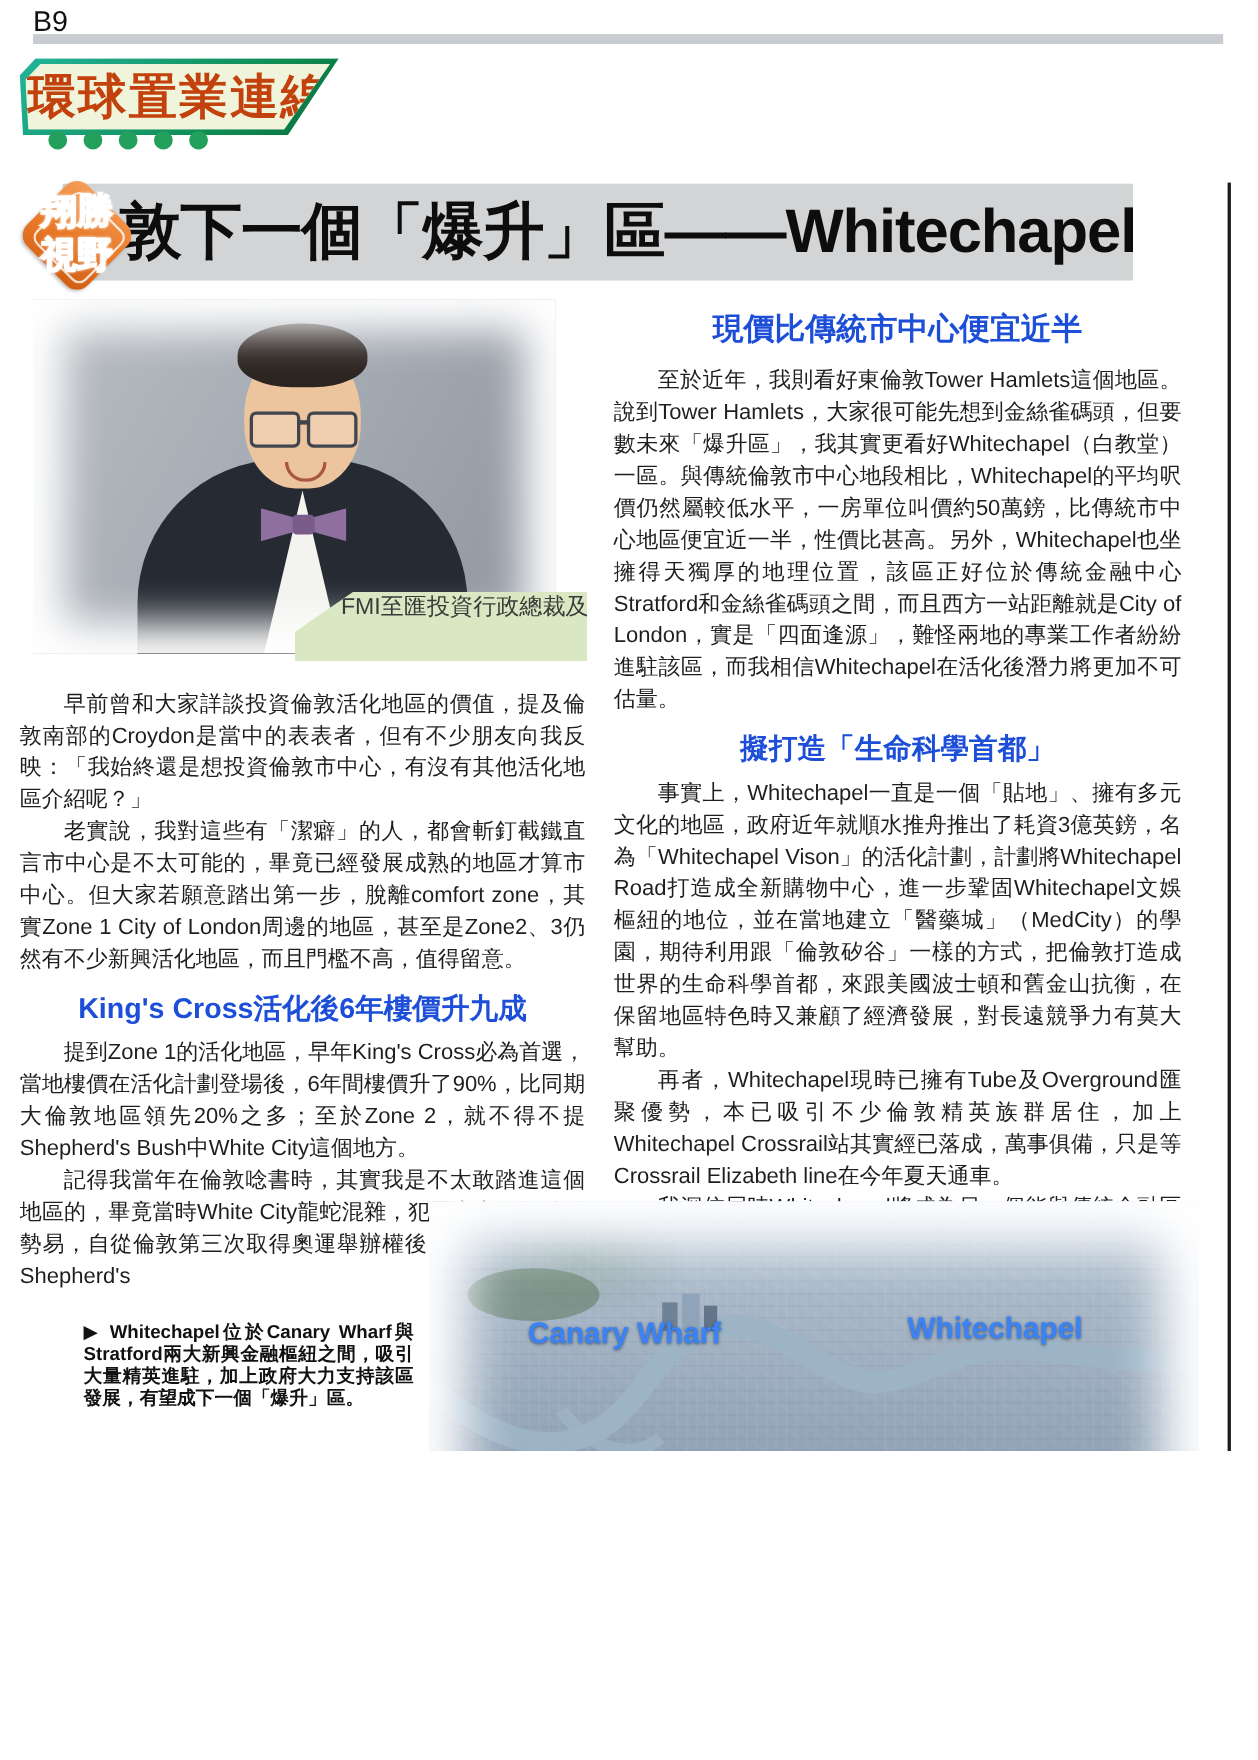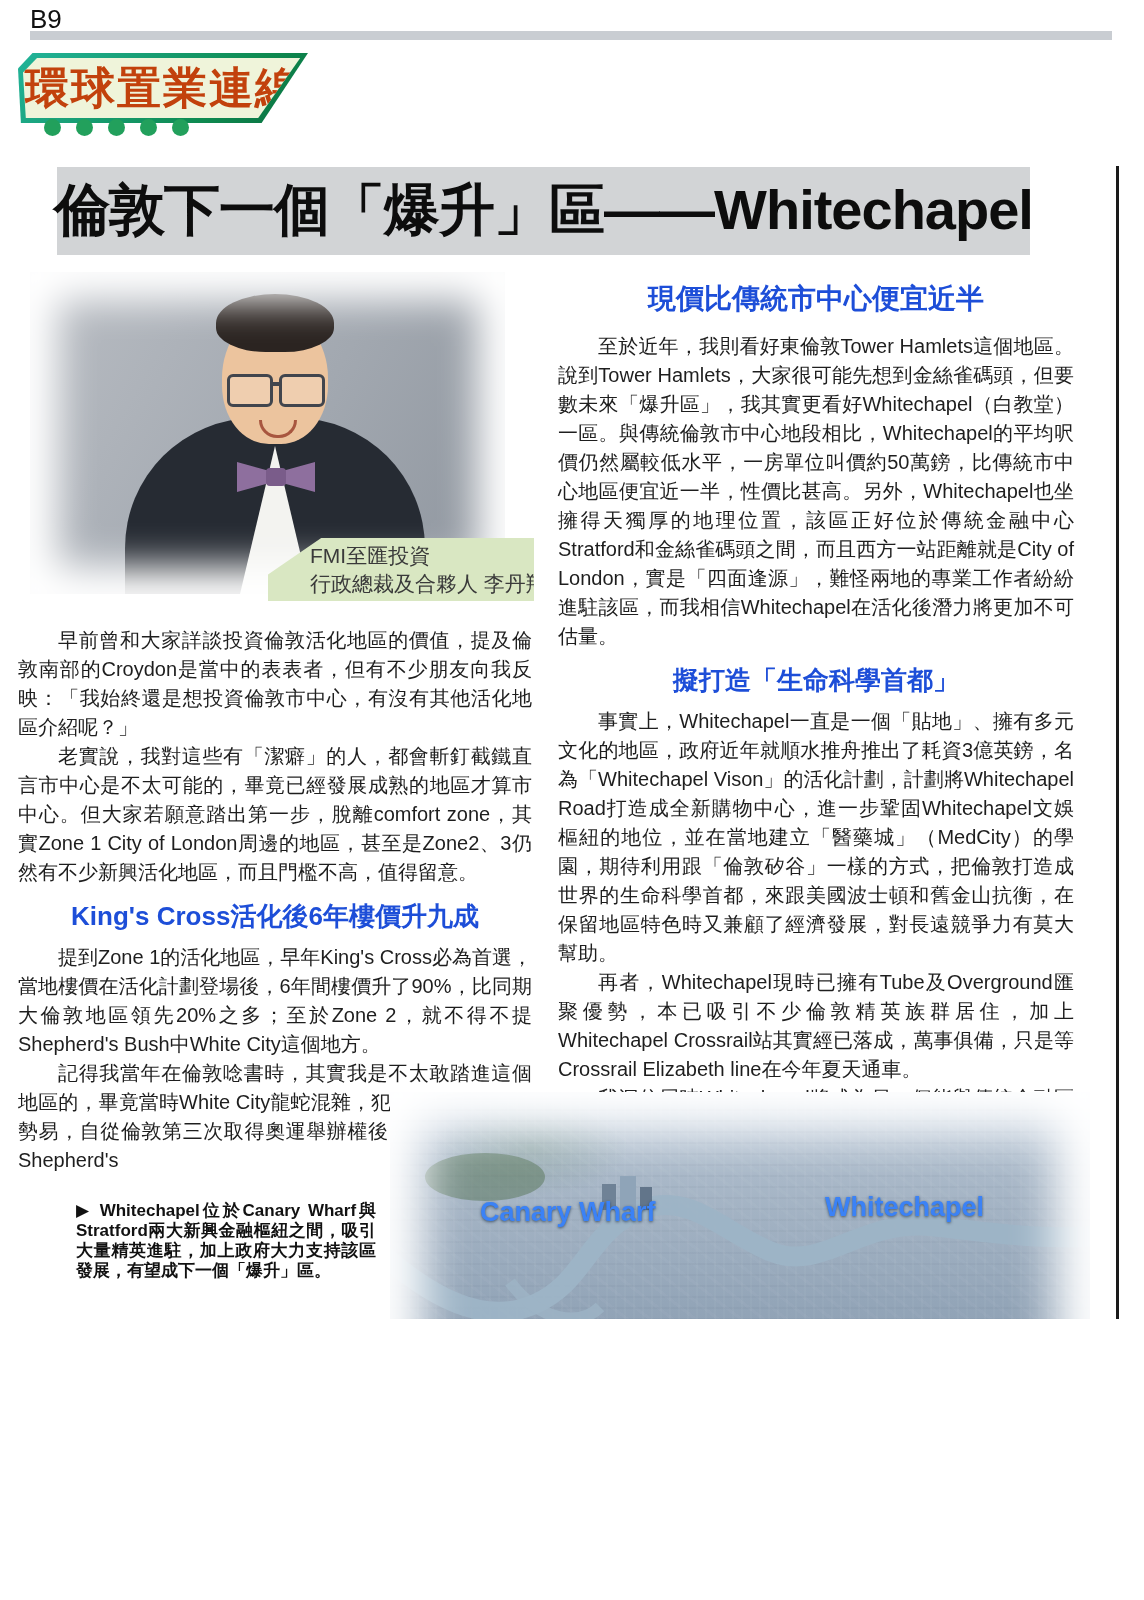--- a/index.html
+++ b/index.html
@@ -49,21 +49,21 @@
   .p-glass.left{left:197px;top:102px;} .p-glass.right{left:249px;top:102px;}
   .p-bridge{position:absolute;left:240px;top:110px;width:10px;height:4px;background:#41454d;}
   .p-smile{position:absolute;left:229px;top:148px;width:32px;height:15px;border:3px solid #a8563f;border-top:none;border-radius:0 0 32px 32px;}
   .p-bowtie{position:absolute;left:207px;top:190px;width:78px;height:30px;background:#8e6f9e;
       clip-path:polygon(0 0,50% 36%,100% 0,100% 100%,50% 64%,0 100%);}
   .p-knot{position:absolute;left:236px;top:196px;width:20px;height:18px;background:#7a5c8a;border-radius:4px;}
   .p-fade{position:absolute;inset:0;box-shadow:inset 0 0 38px 28px #ffffff;pointer-events:none;}
 
   .caption-box{position:absolute;left:268px;top:538px;width:266px;height:63px;background:#d9e7c2;
       clip-path:polygon(20% 0,100% 0,100% 100%,0 100%,0 58%);z-index:3;
-      display:flex;flex-direction:column;justify-content:center;padding-left:42px;box-sizing:border-box;}
+      display:flex;flex-direction:row;padding-left:42px;box-sizing:border-box;}
   .caption-box div{font-size:21px;color:#3a3a3a;line-height:28px;white-space:nowrap;}
 
   
   .col{position:absolute;text-align:justify;}
   .col-left{left:18px;top:626px;width:514px;}
   .col-right{left:558px;top:280px;width:516px;}
   p.body{margin:0;font-size:20px;line-height:29px;color:#1e1e1e;}
   p.indent{text-indent:2em;}
   .sec-head{font-size:26px;font-weight:900;color:#1d4ed8;text-align:center;margin:12px 0 9px;}
   .col-right .sec-head.first{margin-top:0;margin-bottom:14px;font-size:28px;}
@@ -116,20 +116,28 @@
   <div class="dot-row">
     <span class="dot"></span>
     <span class="dot"></span>
     <span class="dot"></span>
     <span class="dot"></span>
     <span class="dot"></span>
   </div>
 
   <div class="headline-bar">
     <span class="headline">倫敦下一個「爆升」區——Whitechapel</span>
+  </div>
+  <div class="column-badge">
+    <div class="cb-diamond"></div>
+    <div class="cb-diamond-inner"></div>
+    <div class="cb-text">
+      <div>翔勝</div>
+      <div>視野</div>
+    </div>
   </div>
 
   <div class="portrait">
     <div class="portrait-bg"></div>
     <div class="p-suit"></div>
     <div class="p-shirt"></div>
     <div class="p-pocket"></div>
     <div class="p-head"></div>
     <div class="p-hair"></div>
     <div class="p-glass left"></div>

